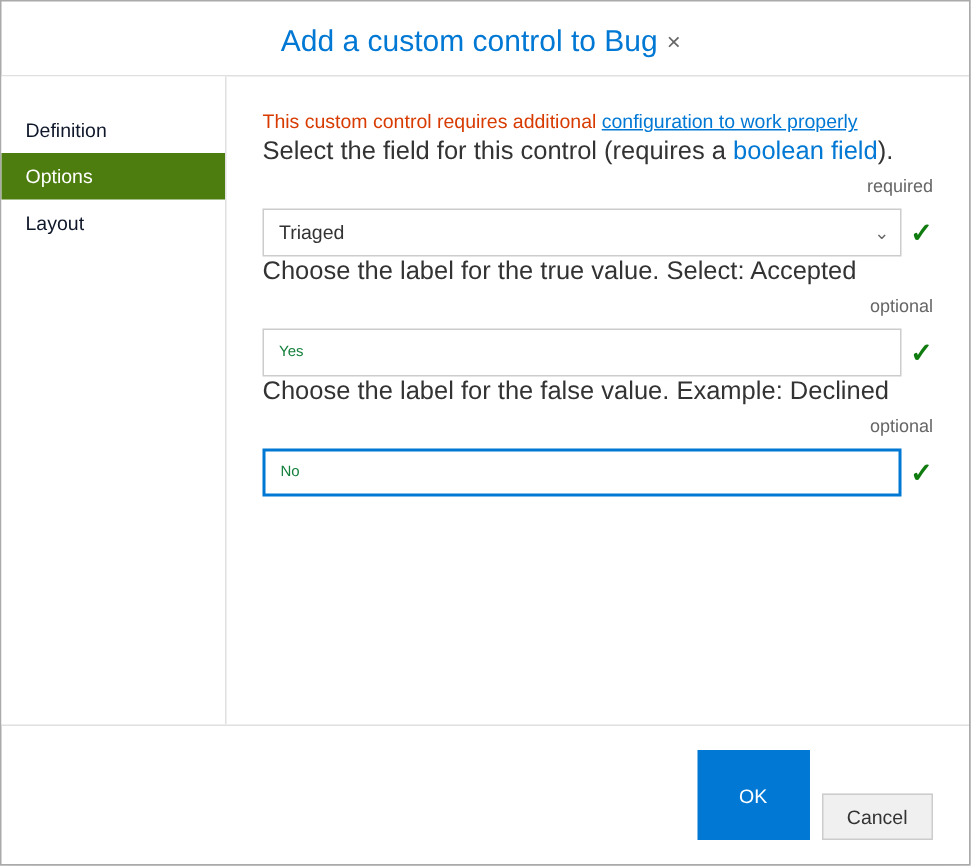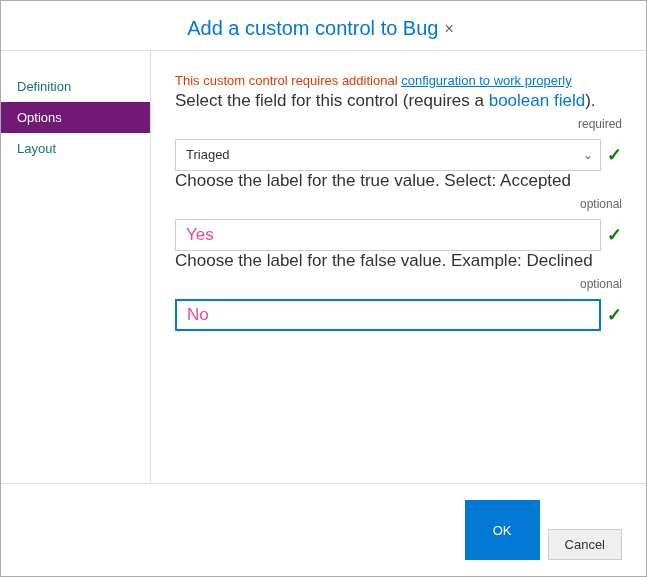--- a/index.html
+++ b/index.html
@@ -51,25 +51,25 @@
     }
     .sidebar {
       width: 150px;
       padding: 20px 0;
       border-right: 1px solid #e0e0e0;
       background: #fff;
     }
     .sidebar-item {
       padding: 8px 16px;
       cursor: pointer;
-      color: #0f766e;
+      color: #0f172a;
       font-size: 13px;
     }
     .sidebar-item.active {
-      background: #701a75;
+      background: #4d7c0f;
       color: #fff;
     }
     .content {
       flex: 1;
       padding: 20px 24px;
       display: flex;
       flex-direction: column;
       gap: 0;
     }
     .info-text {
@@ -127,22 +127,22 @@
     .check-icon {
       color: #107c10;
       font-size: 18px;
       font-weight: bold;
       flex-shrink: 0;
     }
     .field-input {
       flex: 1;
       padding: 6px 10px;
       border: 1px solid #ccc;
-      font-size: 17px;
-      color: #ec4899;
+      font-size: 10px;
+      color: #15803d;
       height: 32px;
     }
     .field-input.active-border {
       border: 2px solid #0078d4;
     }
     .dialog-footer {
       display: flex;
       justify-content: flex-end;
       gap: 8px;
       padding: 16px 24px;

